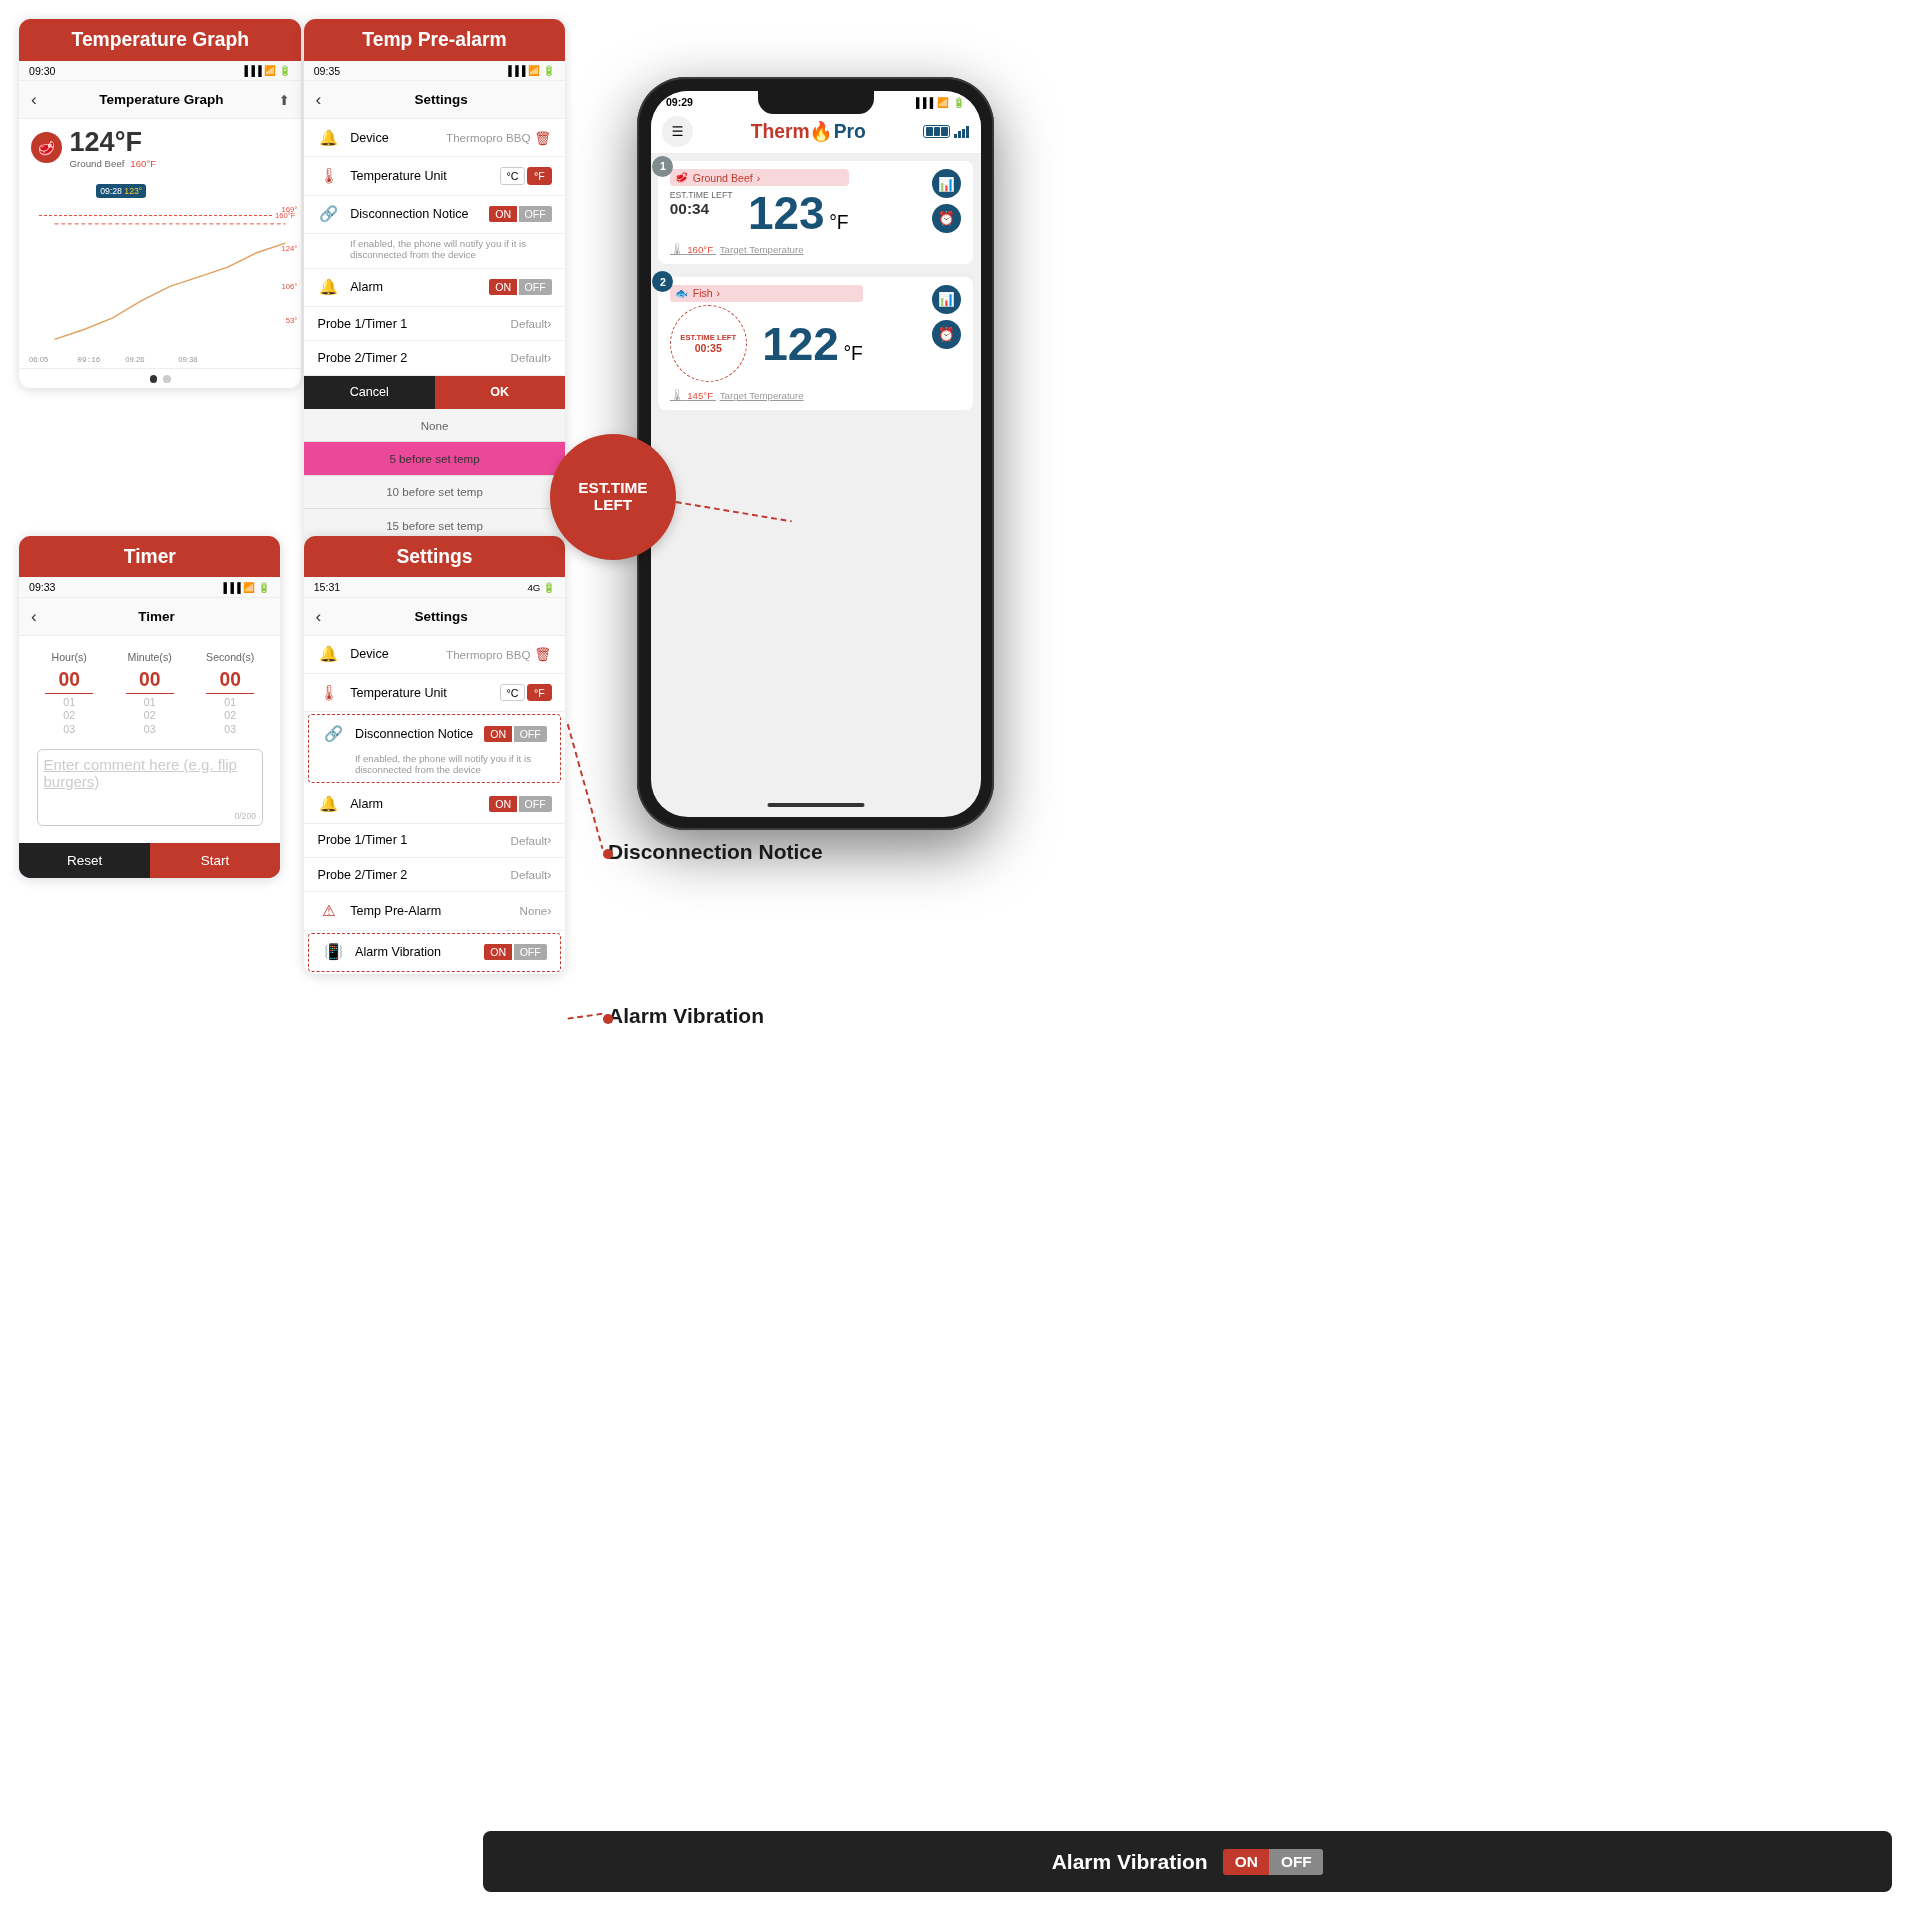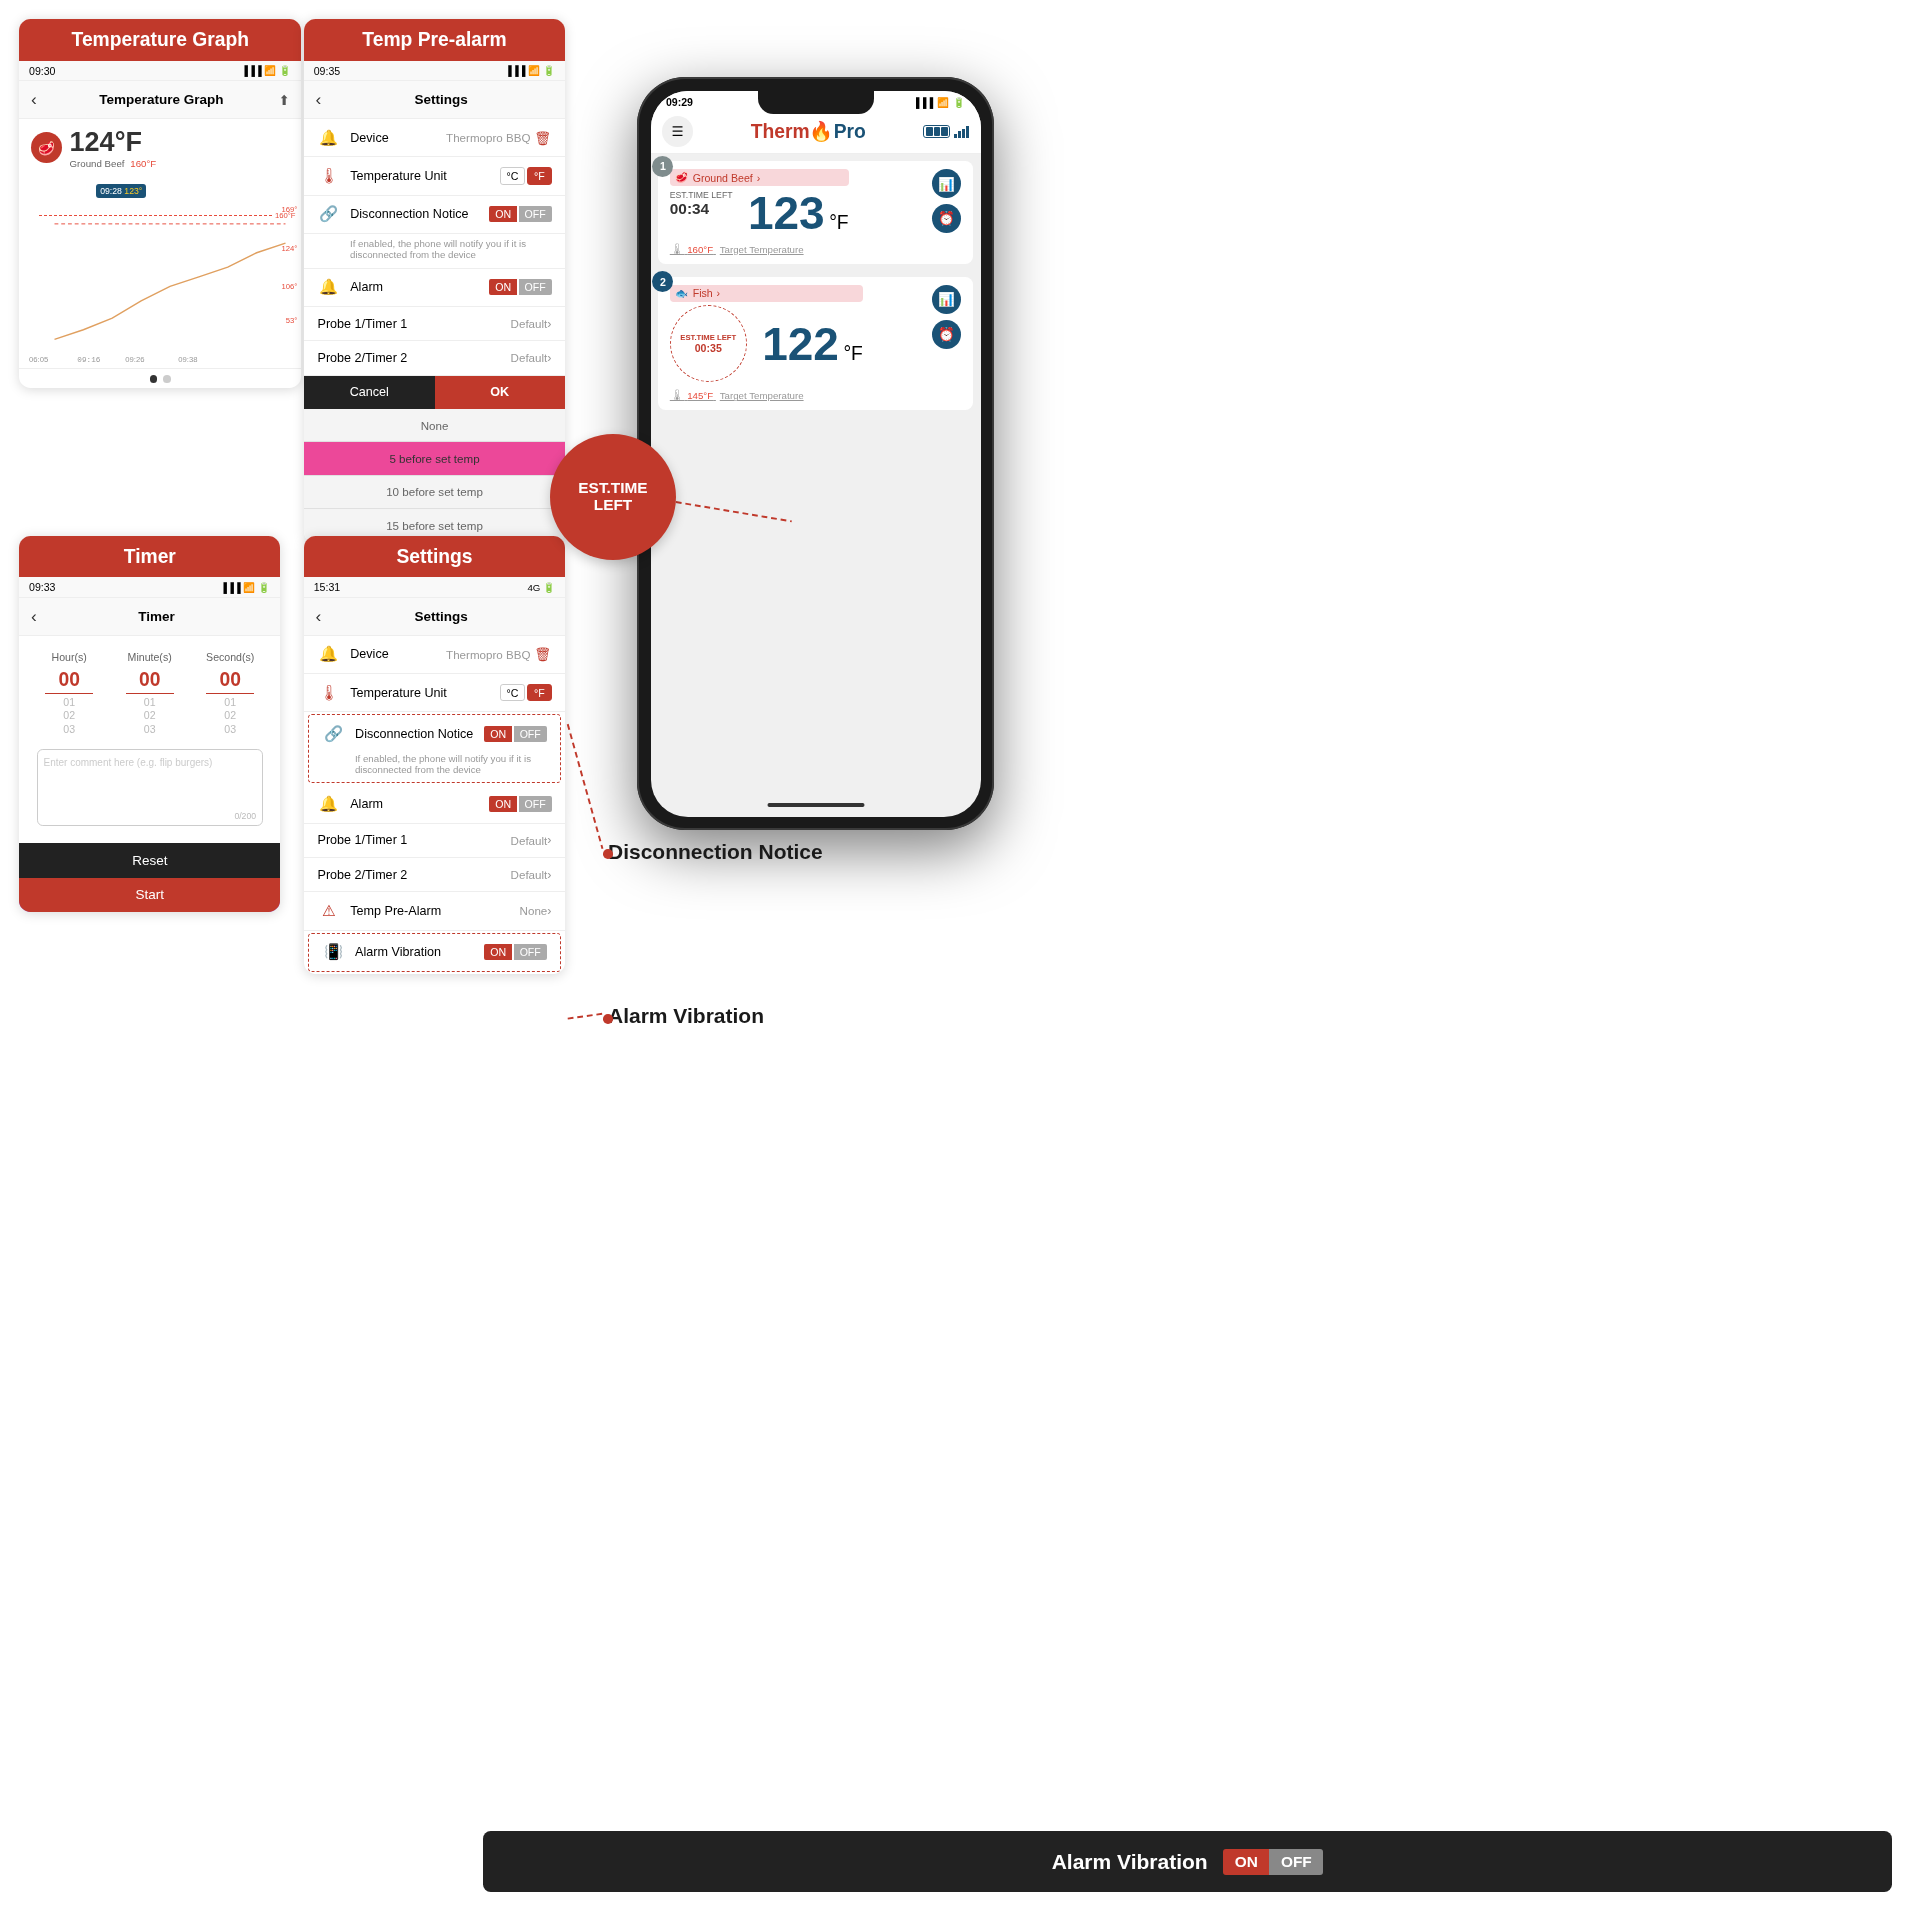--- a/index.html
+++ b/index.html
@@ -132,21 +132,20 @@
     }
     .comment-counter {
       position: absolute;
       bottom: 3.9px; right: 5.8px;
       font-size: 8.7px;
       color: #bbb;
     }
     .timer-buttons {
       display: flex;
       background: #8b5cf6;
-      flex-direction: column;
     }
     .btn-reset {
       flex: 1; padding: 9.7px;
       background: #222; color: #fff;
       border: none; font-size: 13.5px; cursor: pointer;
       text-align: center;
     }
     .btn-start {
       flex: 1; padding: 9.7px;
       background: #c0392b; color: #fff;
@@ -508,21 +507,21 @@
       </div>
       <div class="timer-col">
         <div class="timer-col-label">Second(s)</div>
         <div class="timer-value">00</div>
         <div class="timer-small-val">01</div>
         <div class="timer-small-val">02</div>
         <div class="timer-small-val">03</div>
       </div>
     </div>
     <div class="comment-box">
-      <span style="color:#ccc;font-size:10px;">Enter comment here (e.g. flip burgers)</span>
+      <span style="color:#ccc;font-size:15px;text-decoration:underline;">Enter comment here (e.g. flip burgers)</span>
       <span class="comment-counter">0/200</span>
     </div>
   </div>
   <div class="timer-buttons">
     <button class="btn-reset">Reset</button>
     <button class="btn-start">Start</button>
   </div>
 </div>
 
 <div class="panel-pre-alarm">

